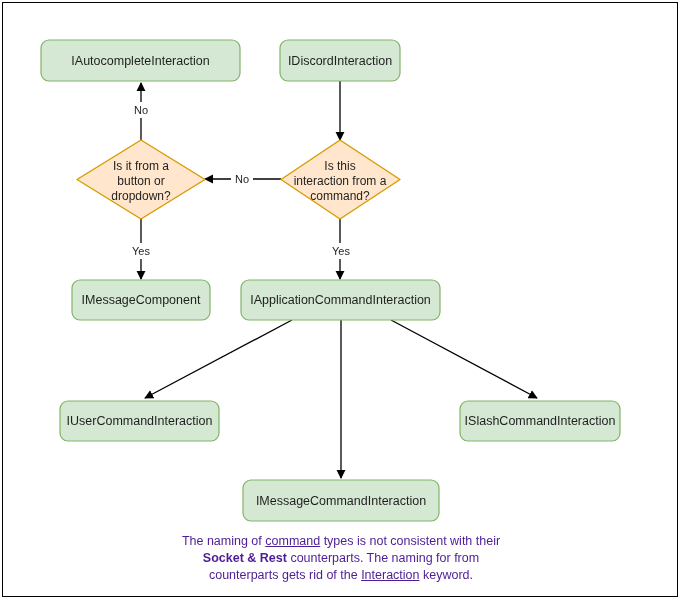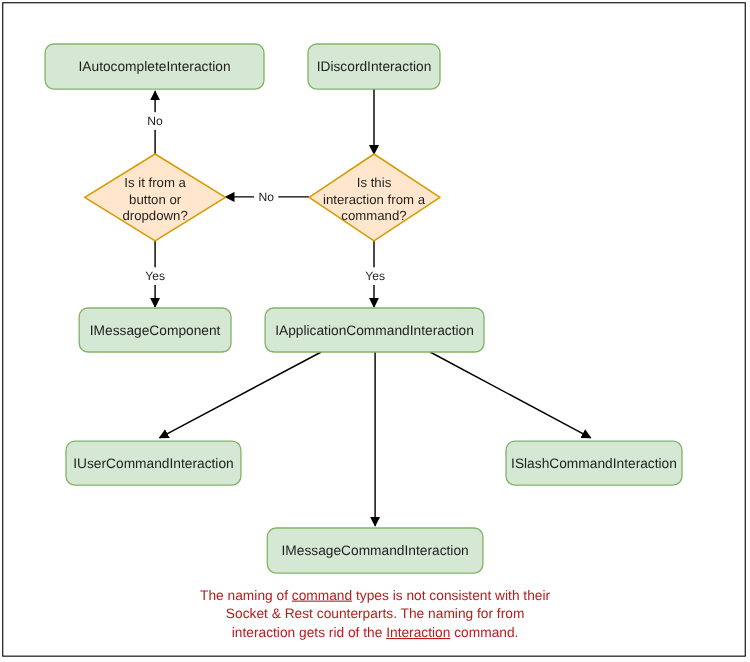--- a/index.html
+++ b/index.html
@@ -72,24 +72,24 @@
   }
   .caption {
     position: absolute;
     left: 0;
     top: 533px;
     width: 682px;
     text-align: center;
     font-family: "Liberation Sans", sans-serif;
     font-size: 12.5px;
     line-height: 17px;
-    color: #b91c1c;
+    color: #4c1d95;
   }
   .caption u { text-decoration: underline; }
-  .caption b { font-weight: normal; text-align: center; }
+  .caption b { font-weight: bold; text-align: center; }
 </style>
 </head>
 <body>
 
 <div id="canvas-frame"></div>
 
 <svg id="diagram" viewBox="0 0 682 602" xmlns="http://www.w3.org/2000/svg">
   <defs>
     <marker id="arrow" viewBox="0 0 10 10" refX="9" refY="5" markerWidth="7" markerHeight="7" orient="auto-start-reverse">
       <path d="M 0 0 L 10 5 L 0 10 z" fill="#000000"></path>
@@ -166,14 +166,14 @@
 
   <g>
     <rect class="node-box" x="460" y="401" width="160" height="40" rx="8" ry="8"></rect>
     <text class="node-label" x="540" y="422">ISlashCommandInteraction</text>
   </g>
 </svg>
 
 <div class="caption">
   <div><span>The naming of </span><u>command</u><span> types is not consistent with their</span></div>
   <div><b>Socket &amp; Rest</b><span> counterparts. The naming for from</span></div>
-  <div><span>interaction gets rid of the </span><u>Interaction</u><span> command.</span></div>
+  <div><span>counterparts gets rid of the </span><u>Interaction</u><span> keyword.</span></div>
 </div>
 
 </body></html>

